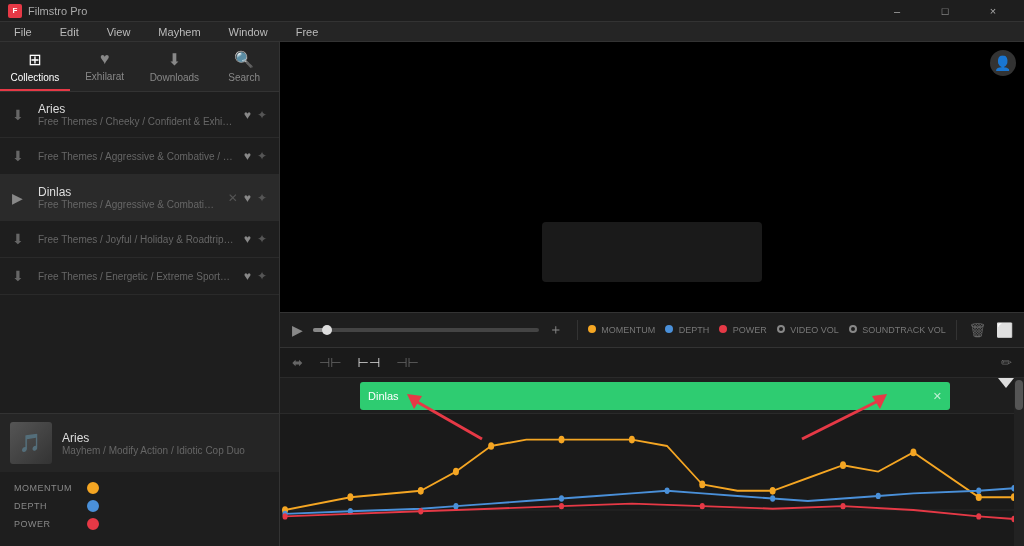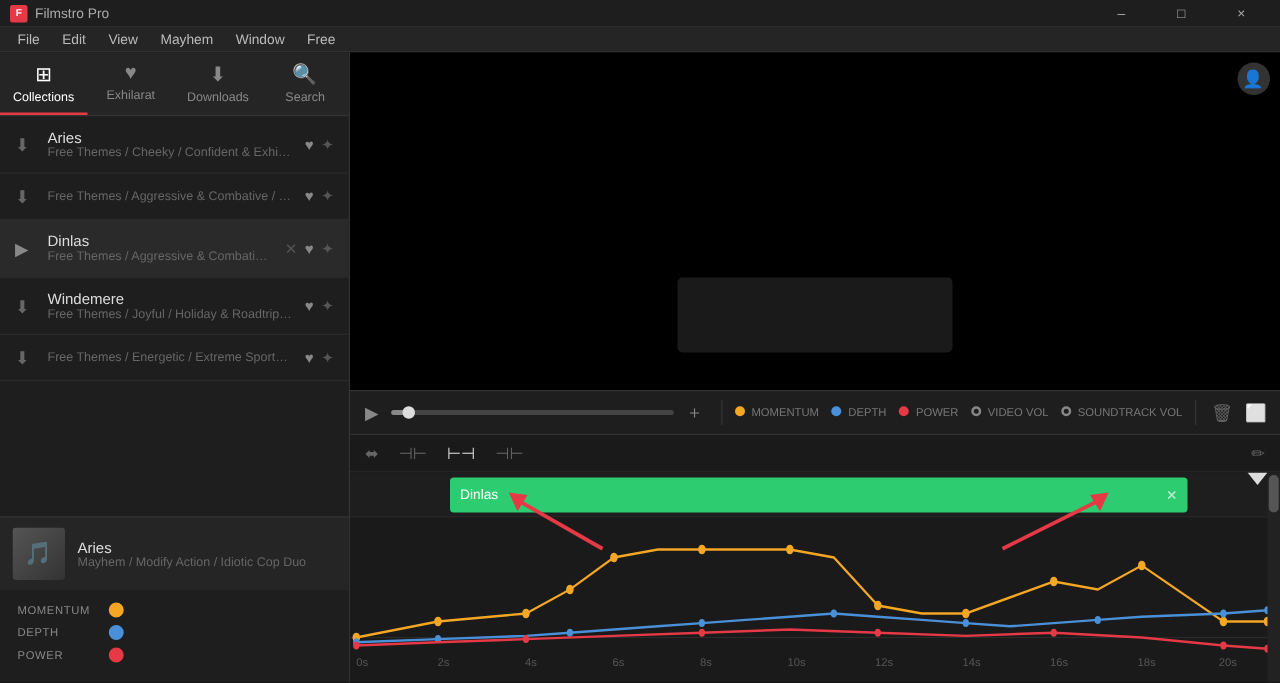--- a/index.html
+++ b/index.html
@@ -59,21 +59,21 @@
       justify-content: center;
     }
 
     
     .menu-bar {
       height: 20px;
       background: #252525;
       display: flex;
       align-items: center;
       padding: 0 6px;
-      gap: 2px;
+      gap: 12px;
       font-size: 11px;
       color: #bbb;
       border-bottom: 1px solid #333;
     }
     .menu-item {
       padding: 2px 8px;
       cursor: pointer;
       border-radius: 2px;
     }
 
@@ -545,21 +545,20 @@
         <div class="track-actions">
           <span class="track-action-btn">✕</span>
           <span class="track-action-btn heart">♥</span>
           <span class="track-action-btn">✦</span>
         </div>
       </div>
 
       <div class="track-item">
         <span class="track-download-icon">⬇</span>
         <div class="track-info">
-          <div class="track-title">Windemere</div>
           <div class="track-subtitle">Free Themes / Joyful / Holiday &amp; Roadtrip / Fo...</div>
         </div>
         <div class="track-actions">
           <span class="track-action-btn heart">♥</span>
           <span class="track-action-btn">✦</span>
         </div>
       </div>
 
       <div class="track-item">
         <span class="track-download-icon">⬇</span>
@@ -658,33 +657,20 @@
 
       <div class="track-lane">
         <div class="track-segment">
           <span>Dinlas</span>
           <span class="track-segment-close">✕</span>
         </div>
       </div>
 
       <div class="chart-area" style="height: calc(100% - 40px); position: relative;">
 
-        <div class="time-axis">
-          <span class="time-label" style="left:5px">0s</span>
-          <span class="time-label" style="left:70px">2s</span>
-          <span class="time-label" style="left:140px">4s</span>
-          <span class="time-label" style="left:210px">6s</span>
-          <span class="time-label" style="left:280px">8s</span>
-          <span class="time-label" style="left:350px">10s</span>
-          <span class="time-label" style="left:420px">12s</span>
-          <span class="time-label" style="left:490px">14s</span>
-          <span class="time-label" style="left:560px">16s</span>
-          <span class="time-label" style="left:630px">18s</span>
-          <span class="time-label" style="left:695px">20s</span>
-        </div>
 
         <svg class="chart-svg" viewBox="0 0 740 100" preserveAspectRatio="none">
 
           <line x1="0" y1="75" x2="740" y2="75" stroke="#333" stroke-width="0.5"></line>
 
           <polyline fill="none" stroke="#f5a623" stroke-width="1.5" points="5,75 70,65 140,60 175,45 210,25 245,20 280,20 315,20 350,20 385,25 420,55 455,60 490,60 525,50 560,40 595,45 630,30 695,65 730,65"></polyline>
 
           <circle cx="5" cy="75" r="3" fill="#f5a623"></circle>
           <circle cx="70" cy="65" r="3" fill="#f5a623"></circle>
           <circle cx="140" cy="60" r="3" fill="#f5a623"></circle>

